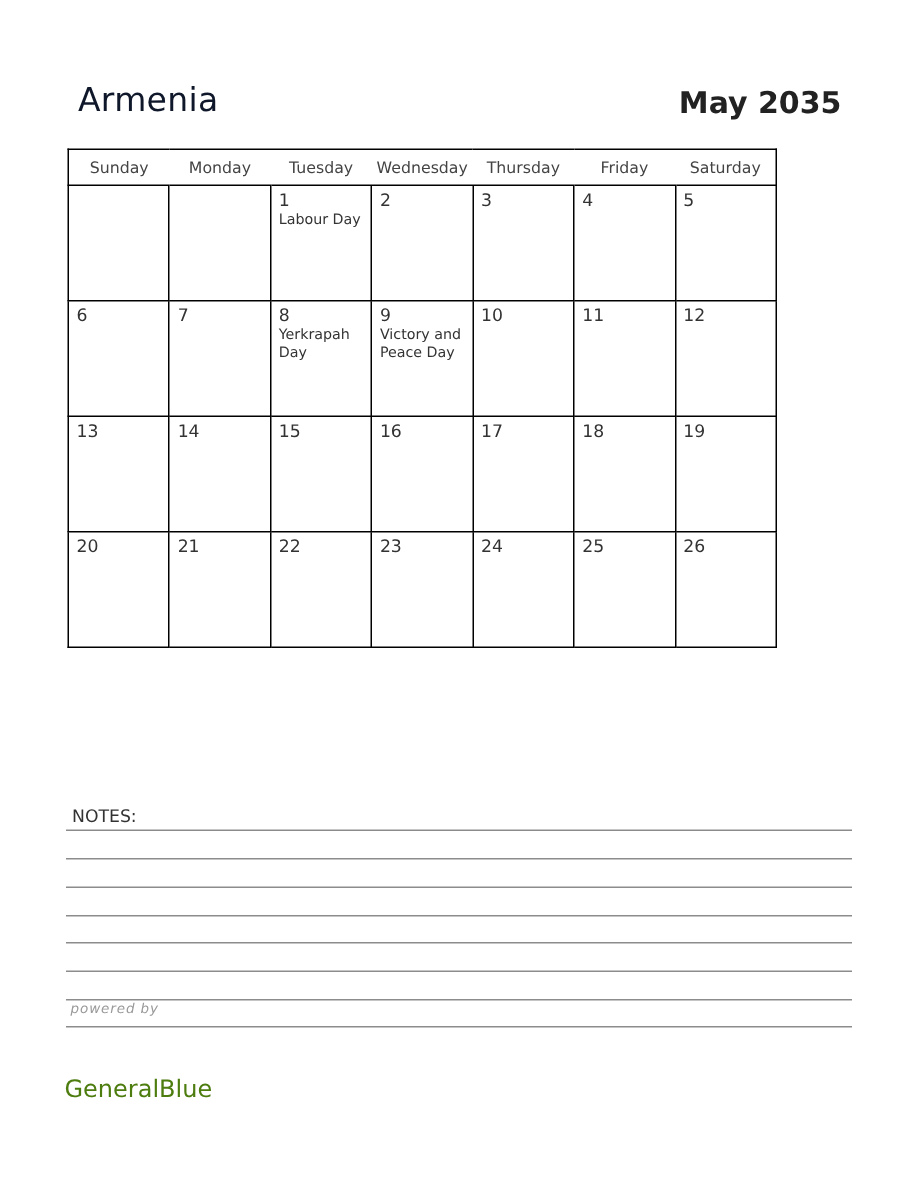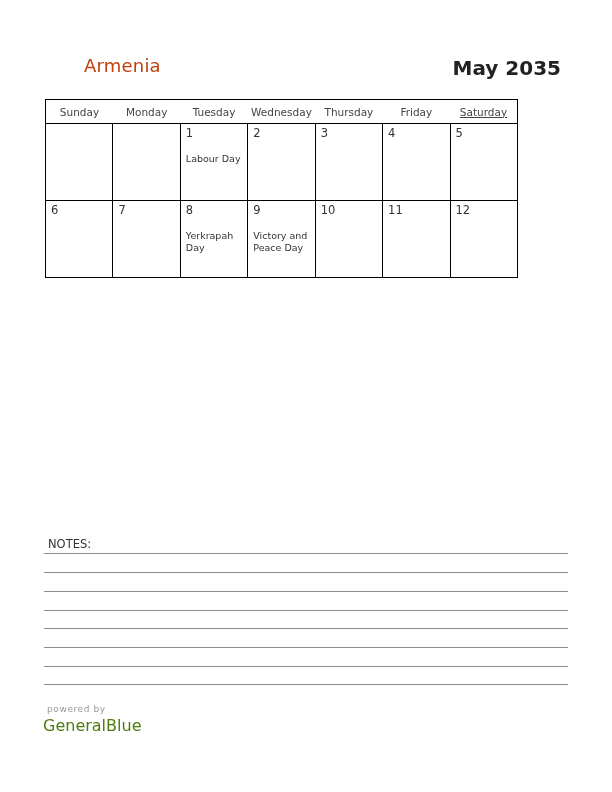--- a/index.html
+++ b/index.html
@@ -1,31 +1,31 @@
 <!DOCTYPE html>
 <html><head>
 <meta charset="utf-8">
 <style>
   html, body { margin:0; padding:0; background:#ffffff; }
   body { width:612px; height:792px; position:relative; overflow:hidden;
          font-family:"DejaVu Sans", sans-serif; color:#333; }
-  .country { position:absolute; left:52px; top:55px; font-size:18px; color:#c2410c; letter-spacing:0.2px;margin-left:32px; }
+  .country { position:absolute; left:52px; top:55px; font-size:22px; color:#0f172a; letter-spacing:0.2px; }
   .month { position:absolute; right:51px; top:56px; font-size:20px; color:#222;font-weight:bold; }
   table.cal { position:absolute; left:45px; top:99px; width:473px; border-collapse:collapse; table-layout:fixed; }
   table.cal th, table.cal td { border:1px solid #000; padding:0; }
   table.cal th { height:23px; font-weight:normal; font-size:10.5px; color:#444; }
   table.cal thead tr th { border-left:none; border-right:none; }
   table.cal thead tr th:first-child { border-left:1px solid #000; }
-  table.cal thead tr th:last-child { border-right:1px solid #000;text-decoration:underline; }
+  table.cal thead tr th:last-child { border-right:1px solid #000; }
   table.cal td { height:76px; vertical-align:top; }
   .daynum { display:block; font-size:11.5px; color:#333; padding:3px 0 0 5px; line-height:13px; }
-  .holiday { display:block; font-size:9.5px; color:#333; padding:1px 0 0 5px; line-height:12px; width:66px;margin-top:12px; }
+  .holiday { display:block; font-size:9.5px; color:#333; padding:1px 0 0 5px; line-height:12px; width:66px; }
   .notes-label { position:absolute; left:48px; top:537px; font-size:11.5px; color:#333; }
   .note-line { position:absolute; left:44px; width:524px; height:1px; background:#8c8c8c; }
-  .powered { position:absolute; left:47px; top:704px; font-size:9px; color:#999; letter-spacing:0.6px; }
+  .powered { position:absolute; left:47px; top:668px; font-size:9px; color:#999; letter-spacing:0.6px;font-style:italic; }
   .brand { position:absolute; left:43px; top:716px; font-size:16px; }
   .brand .g { color:#4d7c0f; }
   .brand .b { color:#4d7c0f; }
 </style>
 </head>
 <body>
 
 <div class="country">Armenia</div>
 <div class="month">May 2035</div>
 
@@ -84,20 +84,66 @@
         <td>
           <span class="daynum">10</span>
         </td>
         <td>
           <span class="daynum">11</span>
         </td>
         <td>
           <span class="daynum">12</span>
         </td>
       </tr>
+      <tr>
+        <td>
+          <span class="daynum">13</span>
+        </td>
+        <td>
+          <span class="daynum">14</span>
+        </td>
+        <td>
+          <span class="daynum">15</span>
+        </td>
+        <td>
+          <span class="daynum">16</span>
+        </td>
+        <td>
+          <span class="daynum">17</span>
+        </td>
+        <td>
+          <span class="daynum">18</span>
+        </td>
+        <td>
+          <span class="daynum">19</span>
+        </td>
+      </tr>
+      <tr>
+        <td>
+          <span class="daynum">20</span>
+        </td>
+        <td>
+          <span class="daynum">21</span>
+        </td>
+        <td>
+          <span class="daynum">22</span>
+        </td>
+        <td>
+          <span class="daynum">23</span>
+        </td>
+        <td>
+          <span class="daynum">24</span>
+        </td>
+        <td>
+          <span class="daynum">25</span>
+        </td>
+        <td>
+          <span class="daynum">26</span>
+        </td>
+      </tr>
     </tbody>
 </table>
 
 <div class="notes-label">NOTES:</div>
 <div id="notes-lines">
     <div class="note-line" style="top: 553px;"></div>
     <div class="note-line" style="top: 572px;"></div>
     <div class="note-line" style="top: 591px;"></div>
     <div class="note-line" style="top: 610px;"></div>
     <div class="note-line" style="top: 628px;"></div>

